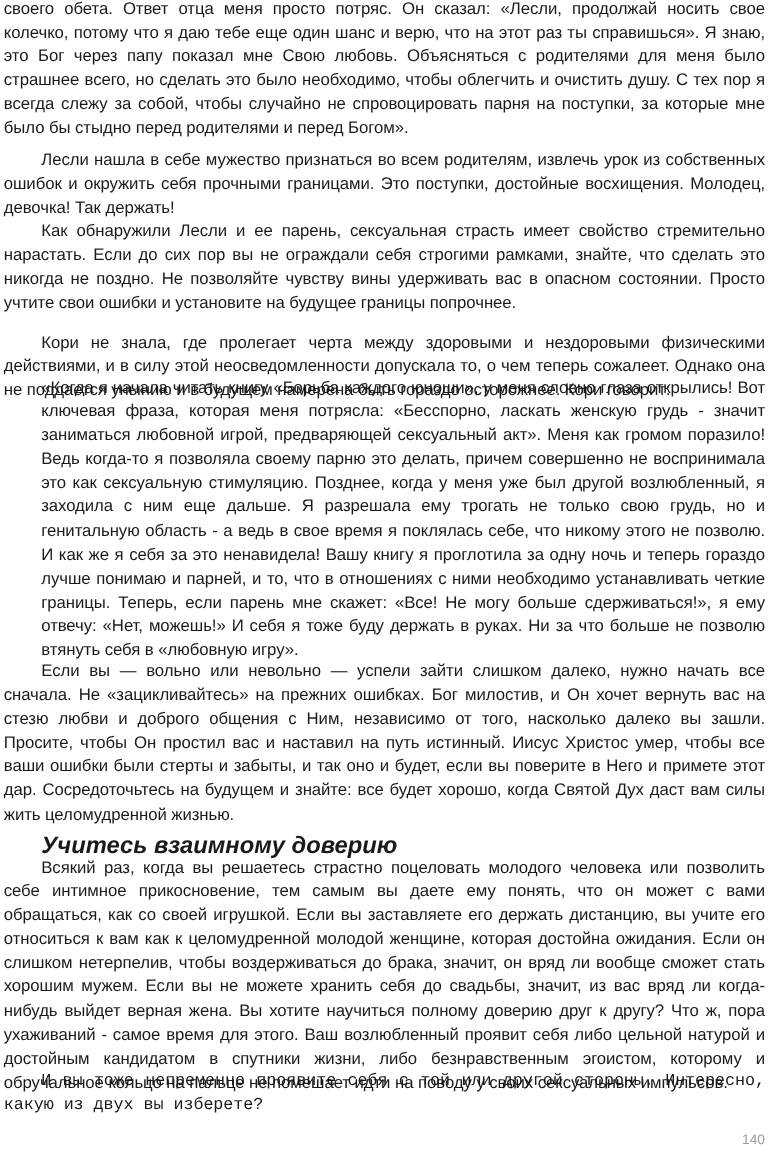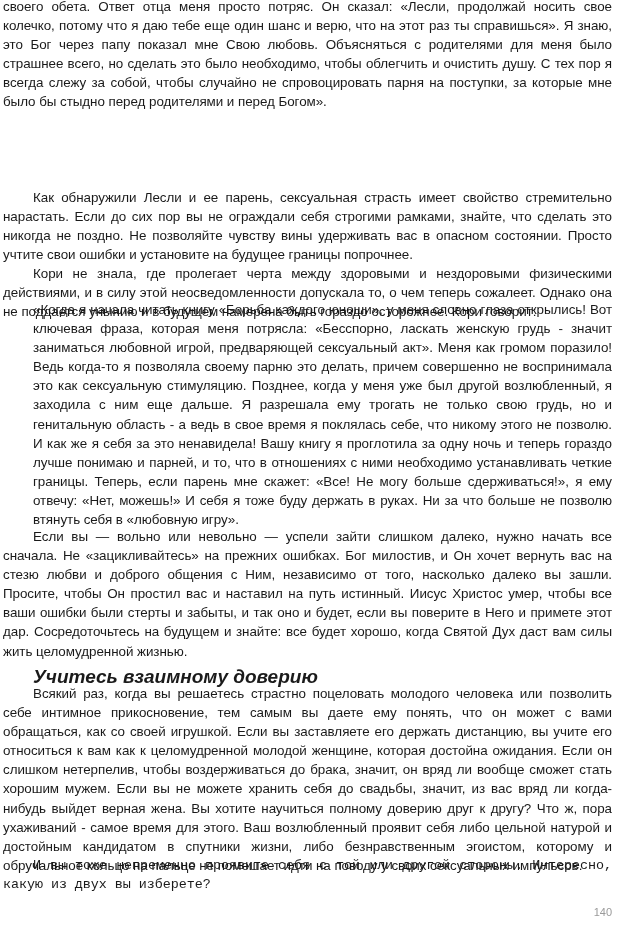--- a/index.html
+++ b/index.html
@@ -23,21 +23,22 @@
   .pagenum {
     position: absolute; right: 8px; top: 906px;
     font-size: 11px; color: #9a9a9a;
   }
 </style>
 </head>
 <body>
 
 <div class="page">
   <p class="p" style="top:-3px;">своего обета. Ответ отца меня просто потряс. Он сказал: «Лесли, продолжай носить свое колечко, потому что я даю тебе еще один шанс и верю, что на этот раз ты справишься». Я знаю, это Бог через папу показал мне Свою любовь. Объясняться с родителями для меня было страшнее всего, но сделать это было необходимо, чтобы облегчить и очистить душу. С тех пор я всегда слежу за собой, чтобы случайно не спровоцировать парня на поступки, за которые мне было бы стыдно перед родителями и перед Богом».</p>
-  <p class="p indent" style="top:188px;">Как обнаружили Лесли и ее парень, сексуальная страсть имеет свойство стремительно нарастать. Если до сих пор вы не ограждали себя строгими рамками, знайте, что сделать это никогда не поздно. Не позволяйте чувству вины удерживать вас в опасном состоянии. Просто учтите свои ошибки и установите на будущее границы попрочнее.</p>
+  <p class="p indent" style="top:118px;">Лесли нашла в себе мужество признаться во всем родителям, извлечь урок из собственных ошибок и окружить себя прочными границами. Это поступки, достойные восхищения. Молодец, девочка! Так держать!</p>
+  <p class="p indent" style="top:175px;">Как обнаружили Лесли и ее парень, сексуальная страсть имеет свойство стремительно нарастать. Если до сих пор вы не ограждали себя строгими рамками, знайте, что сделать это никогда не поздно. Не позволяйте чувству вины удерживать вас в опасном состоянии. Просто учтите свои ошибки и установите на будущее границы попрочнее.</p>
   <p class="p indent" style="top:232px;margin-top:32px;">Кори не знала, где пролегает черта между здоровыми и нездоровыми физическими действиями, и в силу этой неосведомленности допускала то, о чем теперь сожалеет. Однако она не поддается унынию и в будущем намерена быть гораздо осторожнее. Кори говорит:</p>
   <p class="p quote" style="top:300px;">«Когда я начала читать книгу «Борьба каждого юноши», у меня словно глаза открылись! Вот ключевая фраза, которая меня потрясла: «Бесспорно, ласкать женскую грудь - значит заниматься любовной игрой, предваряющей сексуальный акт». Меня как громом поразило! Ведь когда-то я позволяла своему парню это делать, причем совершенно не воспринимала это как сексуальную стимуляцию. Позднее, когда у меня уже был другой возлюбленный, я заходила с ним еще дальше. Я разрешала ему трогать не только свою грудь, но и генитальную область - а ведь в свое время я поклялась себе, что никому этого не позволю. И как же я себя за это ненавидела! Вашу книгу я проглотила за одну ночь и теперь гораздо лучше понимаю и парней, и то, что в отношениях с ними необходимо устанавливать четкие границы. Теперь, если парень мне скажет: «Все! Не могу больше сдерживаться!», я ему отвечу: «Нет, можешь!» И себя я тоже буду держать в руках. Ни за что больше не позволю втянуть себя в «любовную игру».</p>
   <p class="p indent" style="top:527px;">Если вы — вольно или невольно — успели зайти слишком далеко, нужно начать все сначала. Не «зацикливайтесь» на прежних ошибках. Бог милостив, и Он хочет вернуть вас на стезю любви и доброго общения с Ним, независимо от того, насколько далеко вы зашли. Просите, чтобы Он простил вас и наставил на путь истинный. Иисус Христос умер, чтобы все ваши ошибки были стерты и забыты, и так оно и будет, если вы поверите в Него и примете этот дар. Сосредоточьтесь на будущем и знайте: все будет хорошо, когда Святой Дух даст вам силы жить целомудренной жизнью.</p>
   <h2 class="heading">Учитесь взаимному доверию</h2>
   <p class="p indent" style="top:684px;">Всякий раз, когда вы решаетесь страстно поцеловать молодого человека или позволить себе интимное прикосновение, тем самым вы даете ему понять, что он может с вами обращаться, как со своей игрушкой. Если вы заставляете его держать дистанцию, вы учите его относиться к вам как к целомудренной молодой женщине, которая достойна ожидания. Если он слишком нетерпелив, чтобы воздерживаться до брака, значит, он вряд ли вообще сможет стать хорошим мужем. Если вы не можете хранить себя до свадьбы, значит, из вас вряд ли когда-нибудь выйдет верная жена. Вы хотите научиться полному доверию друг к другу? Что ж, пора ухаживаний - самое время для этого. Ваш возлюбленный проявит себя либо цельной натурой и достойным кандидатом в спутники жизни, либо безнравственным эгоистом, которому и обручальное кольцо на пальце не помешает идти на поводу у своих сексуальных импульсов.</p>
   <p class="p indent" style="top:856px;font-family:Liberation Mono, monospace;">И вы тоже непременно проявите себя с той или другой стороны. Интересно, какую из двух вы изберете?</p>
   <div class="pagenum">140</div>
 </div>
 
 </body></html>

